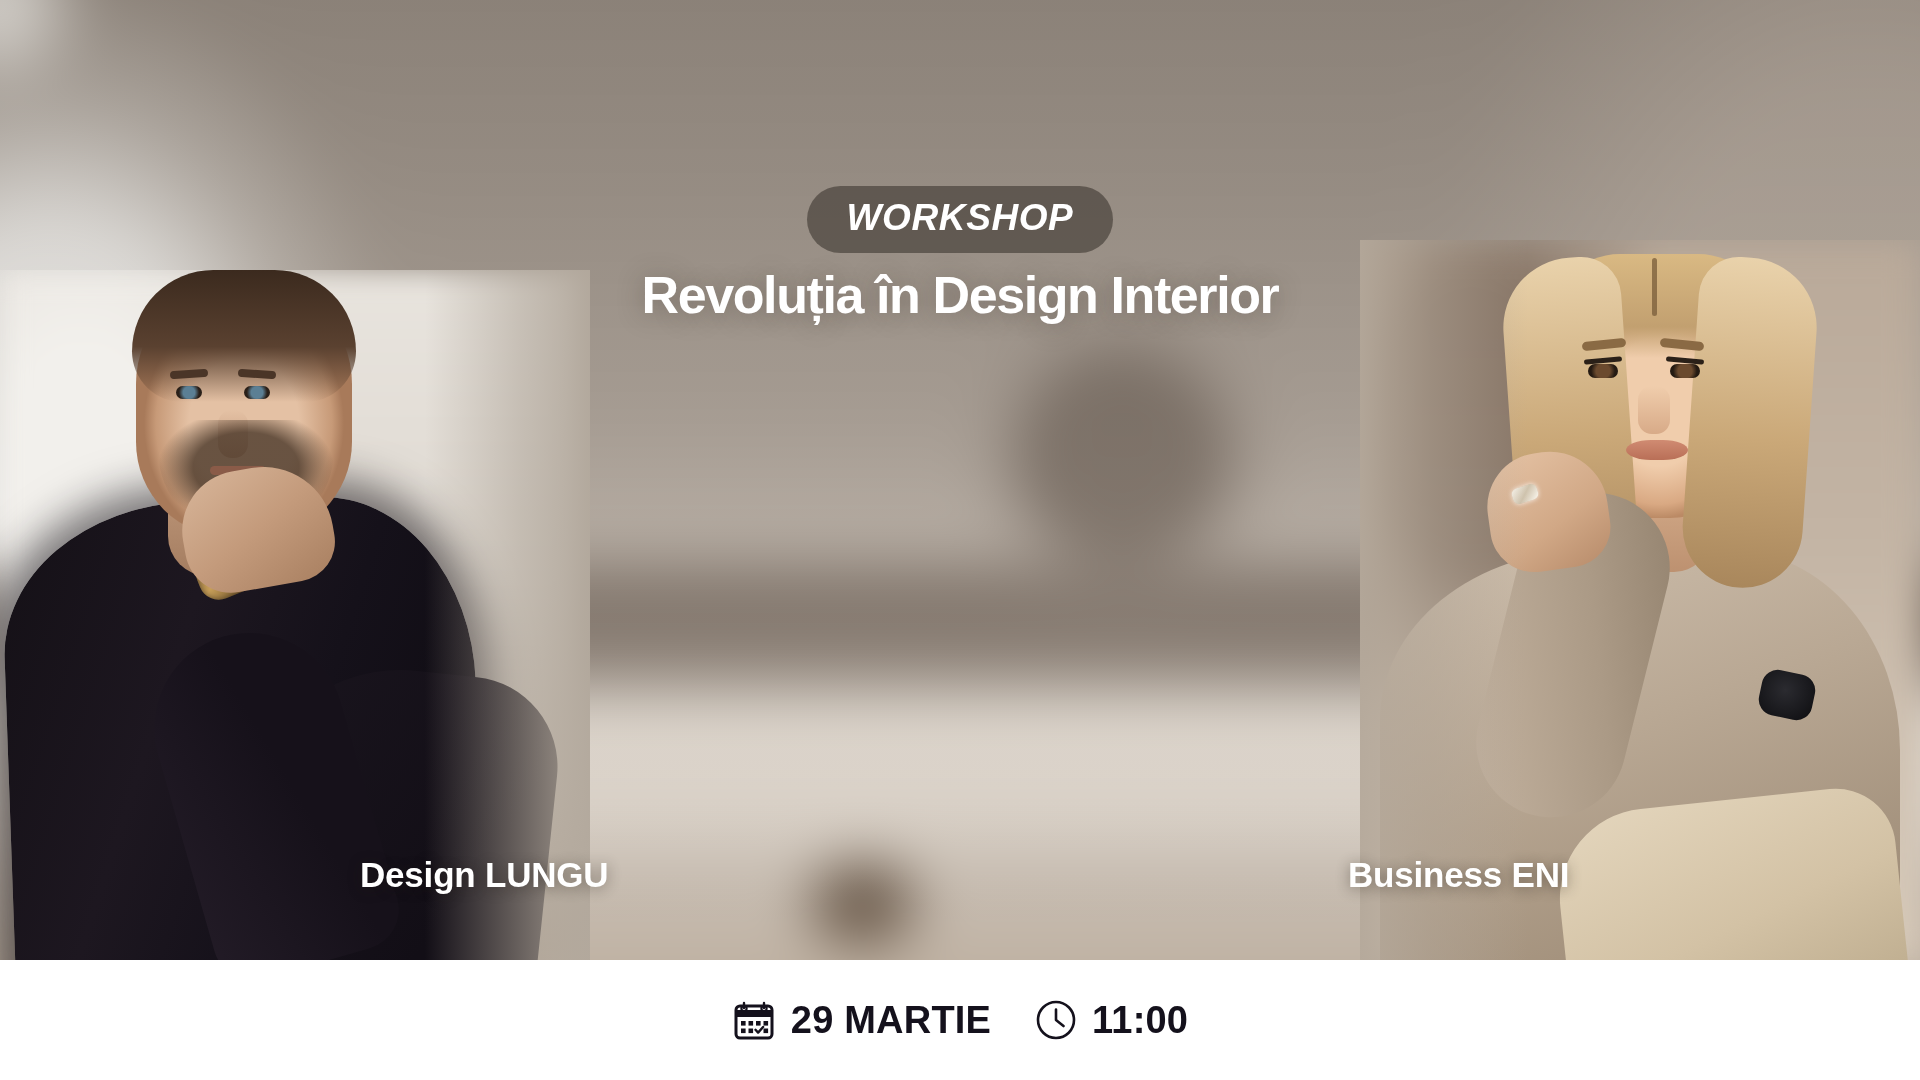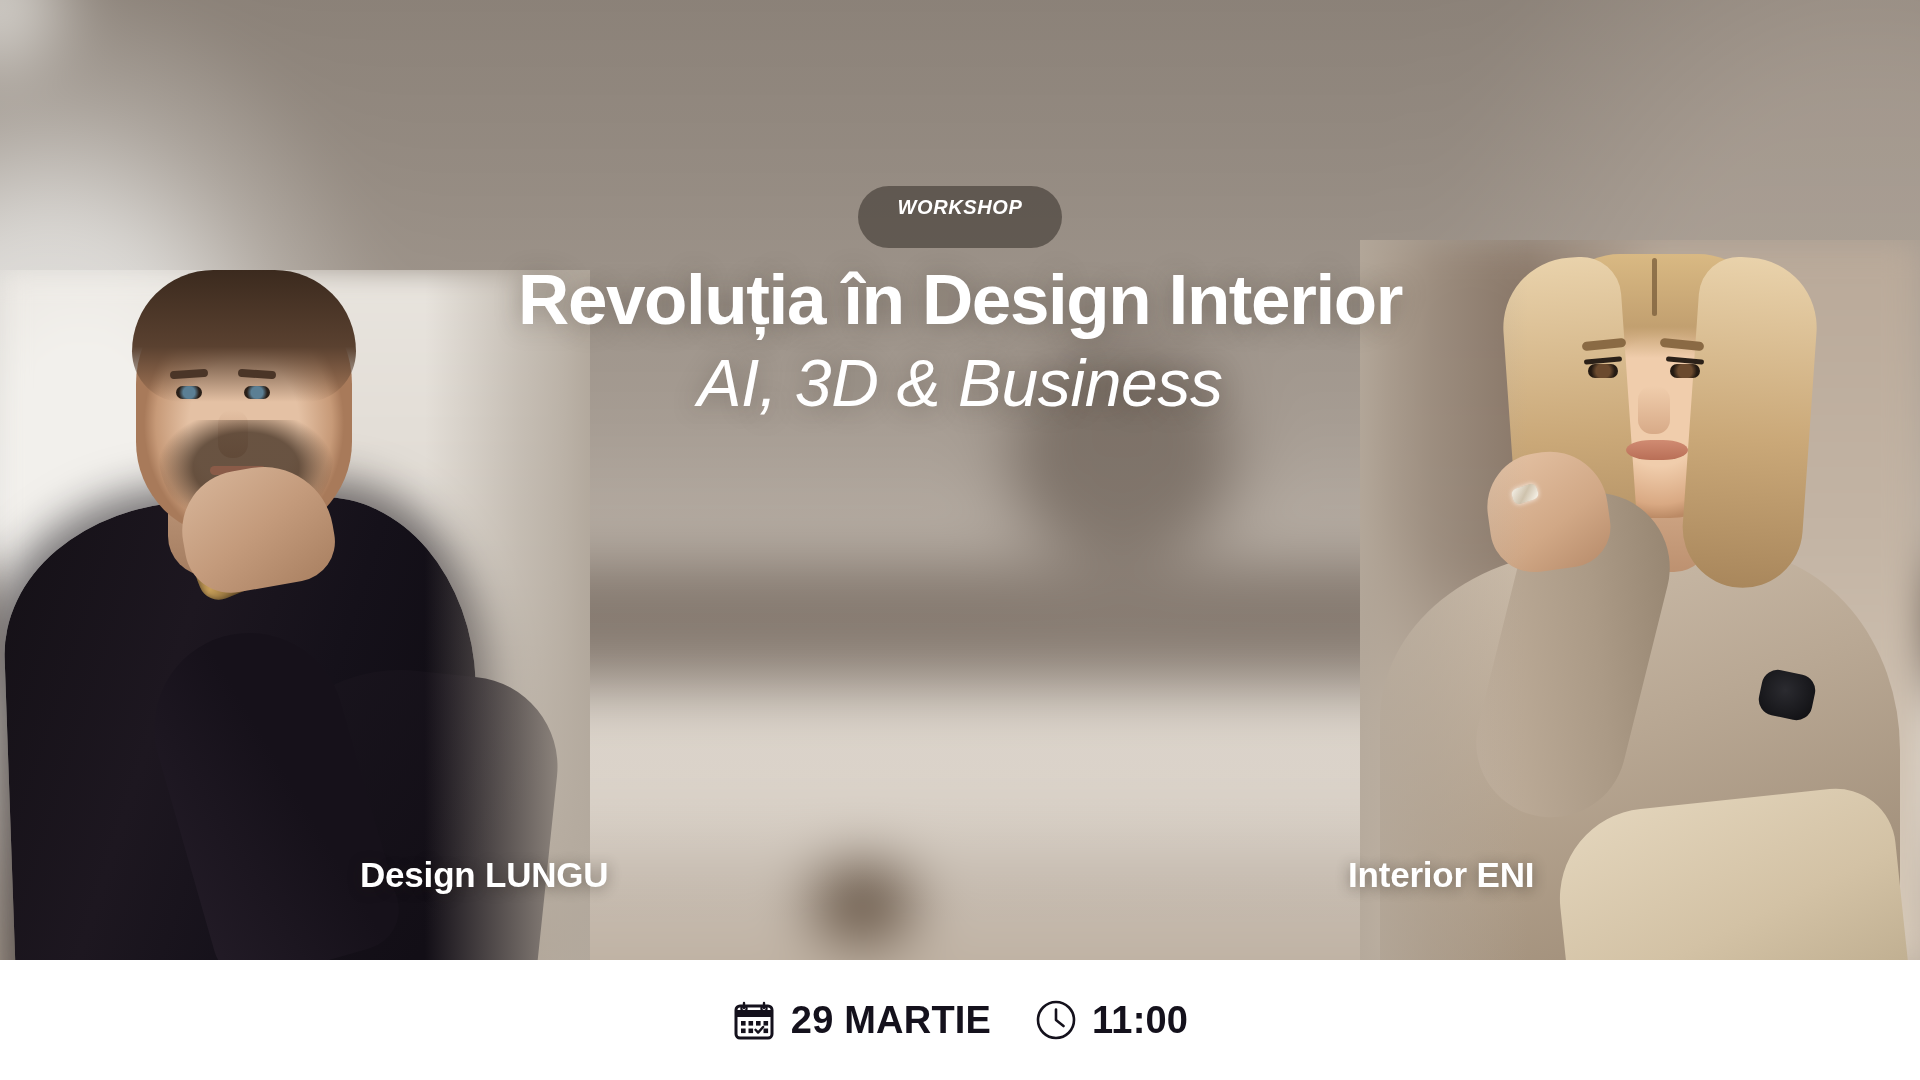--- a/index.html
+++ b/index.html
@@ -360,35 +360,35 @@
     z-index:40;
   }
 
   .badge-row {
     margin-top:186px;
     display:flex;
     justify-content:center;
   }
   .badge {
     display:inline-block;
-    padding:9px 40px 28px;
+    padding:9px 40px 12px;
     background:rgba(63,56,50,0.62);
     border-radius:34px;
     color:#ffffff;
-    font-size:20px;
+    font-size:37px;
     font-weight:700;
     font-style:italic;
     letter-spacing:0.6px;
     line-height:1.25;
   }
 
   .title {
     margin-top:14px;
     color:#ffffff;
-    font-size:71px;
+    font-size:52px;
     font-weight:700;
     letter-spacing:-1.4px;
     line-height:1.08;
     text-shadow:0 2px 26px rgba(45,36,28,0.35);
   }
   .subtitle {
     margin-top:8px;
     color:#ffffff;
     font-size:66px;
     font-weight:400;
@@ -494,25 +494,24 @@
       <div class="pr-ring"></div>
       <div class="pr-watch"></div>
       <div class="feather-right"></div>
     </div>
 
     <div class="center-stack">
       <div class="badge-row">
         <div class="badge">WORKSHOP</div>
       </div>
       <div class="title">Revoluția în Design Interior</div>
-      <div class="subtitle">AI, 3D &amp; Business</div>
     </div>
 
     <div class="name name-left">Design LUNGU</div>
-    <div class="name name-right">Interior ENI</div>
+    <div class="name name-right">Business ENI</div>
 
   </div>
 
   <div class="footer">
 
     <div class="fitem">
       <span>
         <svg class="ficon" width="44" height="44" viewBox="0 0 44 44" aria-hidden="true">
           <path d="M12 5 v5" stroke="#14111c" stroke-width="2.4" fill="none" stroke-linecap="round"></path>
           <path d="M32 5 v5" stroke="#14111c" stroke-width="2.4" fill="none" stroke-linecap="round"></path>

